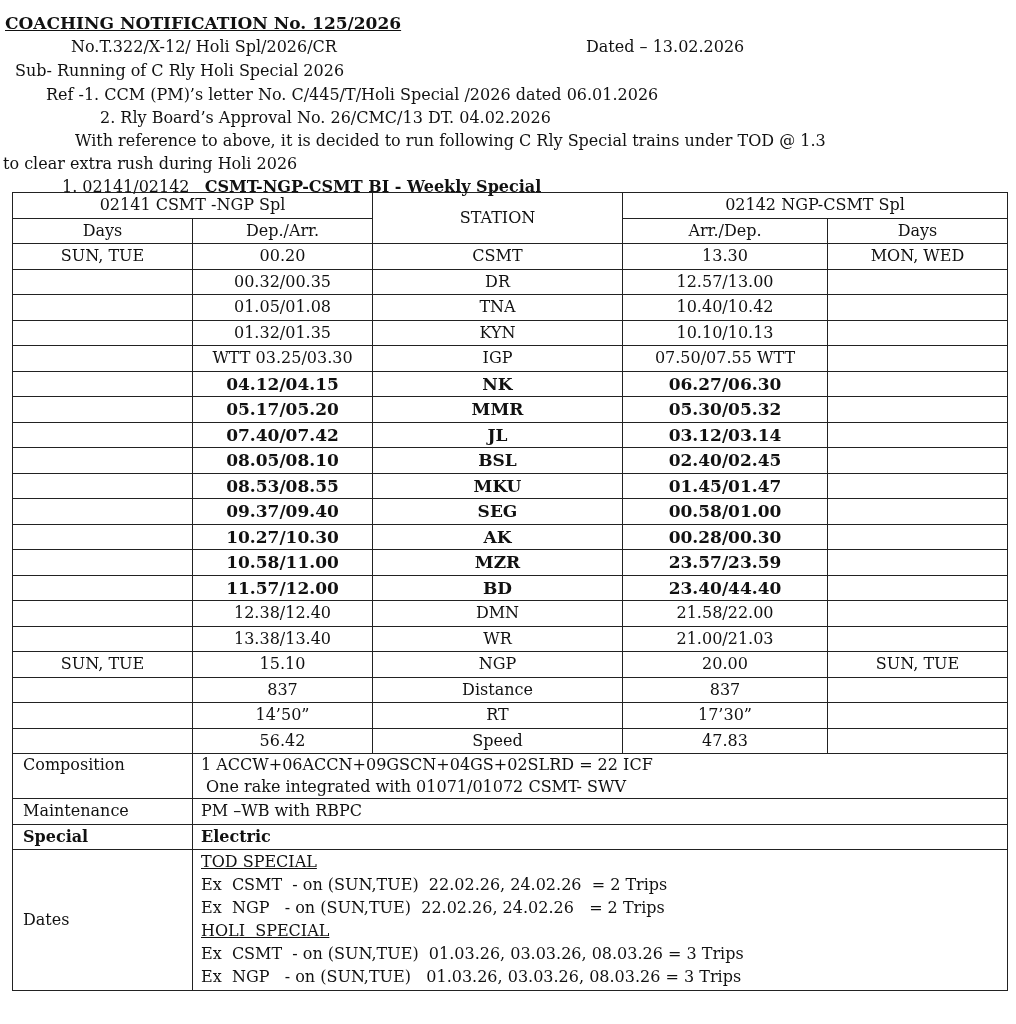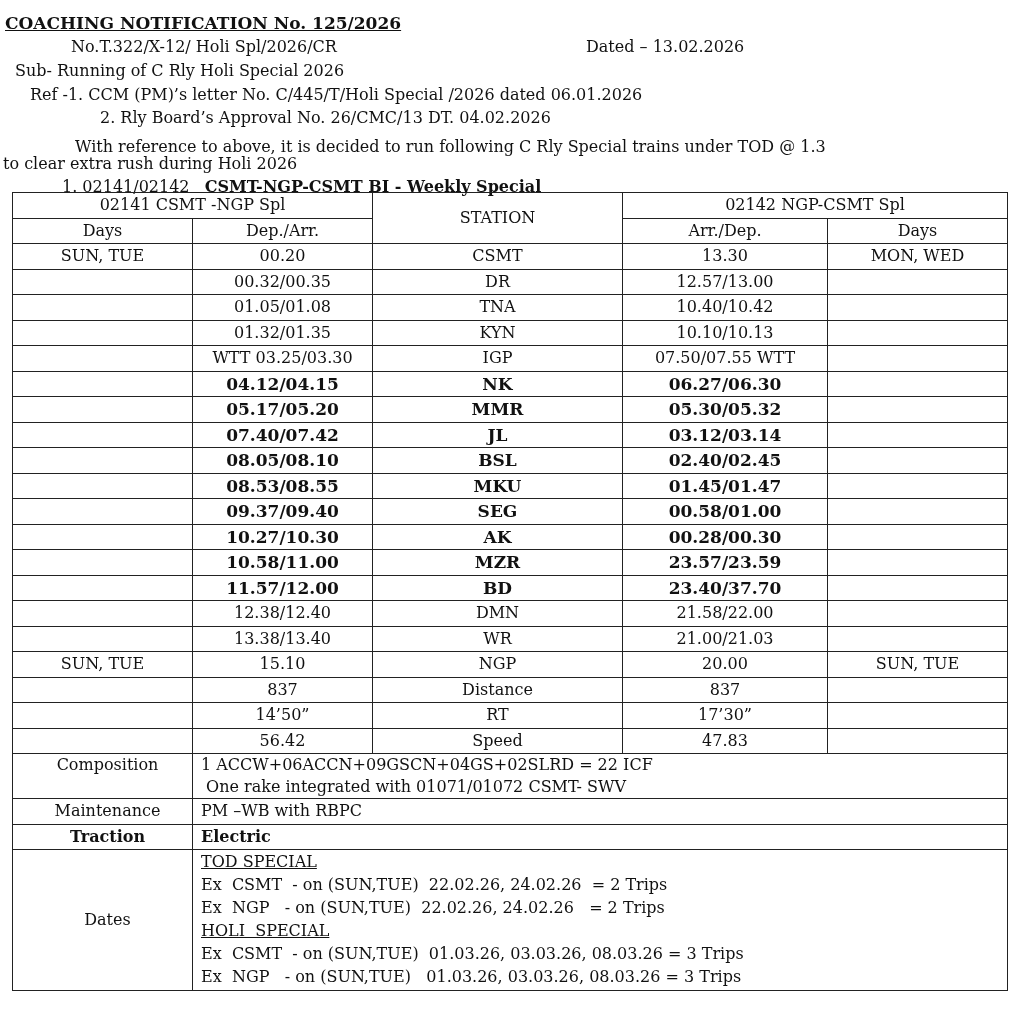--- a/index.html
+++ b/index.html
@@ -3,34 +3,34 @@
 <meta charset="utf-8">
 <style>
   html, body { margin:0; padding:0; background:#ffffff; }
   body { width:1016px; height:1024px; position:relative; overflow:hidden; color:#111; font-family:"DejaVu Serif", serif; }
   .line { position:absolute; left:0; white-space:nowrap; font-size:16px; line-height:20px; }
   .title { font-weight:bold; text-decoration:underline; font-size:17px; }
   .bold { font-weight:bold; }
   table.tt { position:absolute; left:12px; top:192px; width:995px; border-collapse:collapse; font-size:16px; table-layout:fixed; }
   table.tt td { border:1.5px solid #222; text-align:center; padding:0; height:24.5px; line-height:22px; white-space:nowrap; }
   table.tt tr.b td { font-weight:bold; font-size:17px;margin-left:11px; }
-  table.tt td.lbl { text-align:center; padding-left:10px; }
+  table.tt td.lbl { text-align:left; padding-left:10px; }
   table.tt td.val { text-align:left; padding-left:8px; }
   .u { text-decoration:underline; font-weight:normal; }
 </style>
 </head>
 <body>
 
 <div class="line title" style="top:13px;left:5px;">COACHING NOTIFICATION No. 125/2026</div>
 <div class="line" style="top:37px;left:23px;margin-left:48px;">No.T.322/X-12/ Holi Spl/2026/CR</div>
 <div class="line" style="top:37px;left:586px;">Dated – 13.02.2026</div>
 <div class="line" style="top:61px;left:15px;">Sub- Running of C Rly Holi Special 2026</div>
-<div class="line" style="top:85px;left:30px;text-align:right;">Ref -1. CCM (PM)’s letter No. C/445/T/Holi Special /2026 dated 06.01.2026</div>
+<div class="line" style="top:85px;left:46px;text-align:right;">Ref -1. CCM (PM)’s letter No. C/445/T/Holi Special /2026 dated 06.01.2026</div>
 <div class="line" style="top:108px;left:100px;">2. Rly Board’s Approval No. 26/CMC/13   DT. 04.02.2026</div>
-<div class="line" style="top:137px;left:75px;">With reference to above, it is decided to run following C Rly Special trains under TOD @ 1.3</div>
+<div class="line" style="top:131px;left:75px;">With reference to above, it is decided to run following C Rly Special trains under TOD @ 1.3</div>
 <div class="line" style="top:154px;left:3px;">to clear extra rush during Holi 2026</div>
 <div class="line" style="top:177px;left:62px;">
   <span>1. 02141/02142</span>&nbsp;&nbsp;
   <span class="bold">CSMT-NGP-CSMT BI - Weekly Special</span>
 </div>
 
 <table class="tt">
   <colgroup>
     <col style="width:180px">
       <col style="width:180px">
@@ -138,21 +138,21 @@
         <td></td>
         <td>10.58/11.00</td>
         <td>MZR</td>
         <td>23.57/23.59</td>
         <td></td>
       </tr>
       <tr class="b">
         <td></td>
         <td>11.57/12.00</td>
         <td>BD</td>
-        <td>23.40/37.70</td>
+        <td>23.40/44.40</td>
         <td></td>
       </tr>
       <tr>
         <td></td>
         <td>12.38/12.40</td>
         <td>DMN</td>
         <td>21.58/22.00</td>
         <td></td>
       </tr>
       <tr>
@@ -197,21 +197,21 @@
       <td colspan="4" class="val">
         <div>1 ACCW+06ACCN+09GSCN+04GS+02SLRD = 22 ICF</div>
         <div style="white-space:pre"> One rake integrated with 01071/01072 CSMT- SWV</div>
       </td>
     </tr>
     <tr>
       <td class="lbl">Maintenance</td>
       <td colspan="4" class="val">PM –WB with RBPC</td>
     </tr>
     <tr>
-      <td class="lbl bold">Traction</td>
+      <td class="lbl bold">Special</td>
       <td colspan="4" class="val bold">Electric</td>
     </tr>
     <tr>
       <td class="lbl">Dates</td>
       <td colspan="4" class="val" style="line-height:23px;padding-bottom:2px;">
         <div class="u">TOD SPECIAL</div>
         <div style="white-space:pre">Ex  CSMT  - on (SUN,TUE)  22.02.26, 24.02.26  = 2 Trips</div>
         <div style="white-space:pre">Ex  NGP   - on (SUN,TUE)  22.02.26, 24.02.26   = 2 Trips</div>
         <div class="u" style="white-space:pre">HOLI  SPECIAL</div>
         <div style="white-space:pre">Ex  CSMT  - on (SUN,TUE)  01.03.26, 03.03.26, 08.03.26 = 3 Trips</div>

